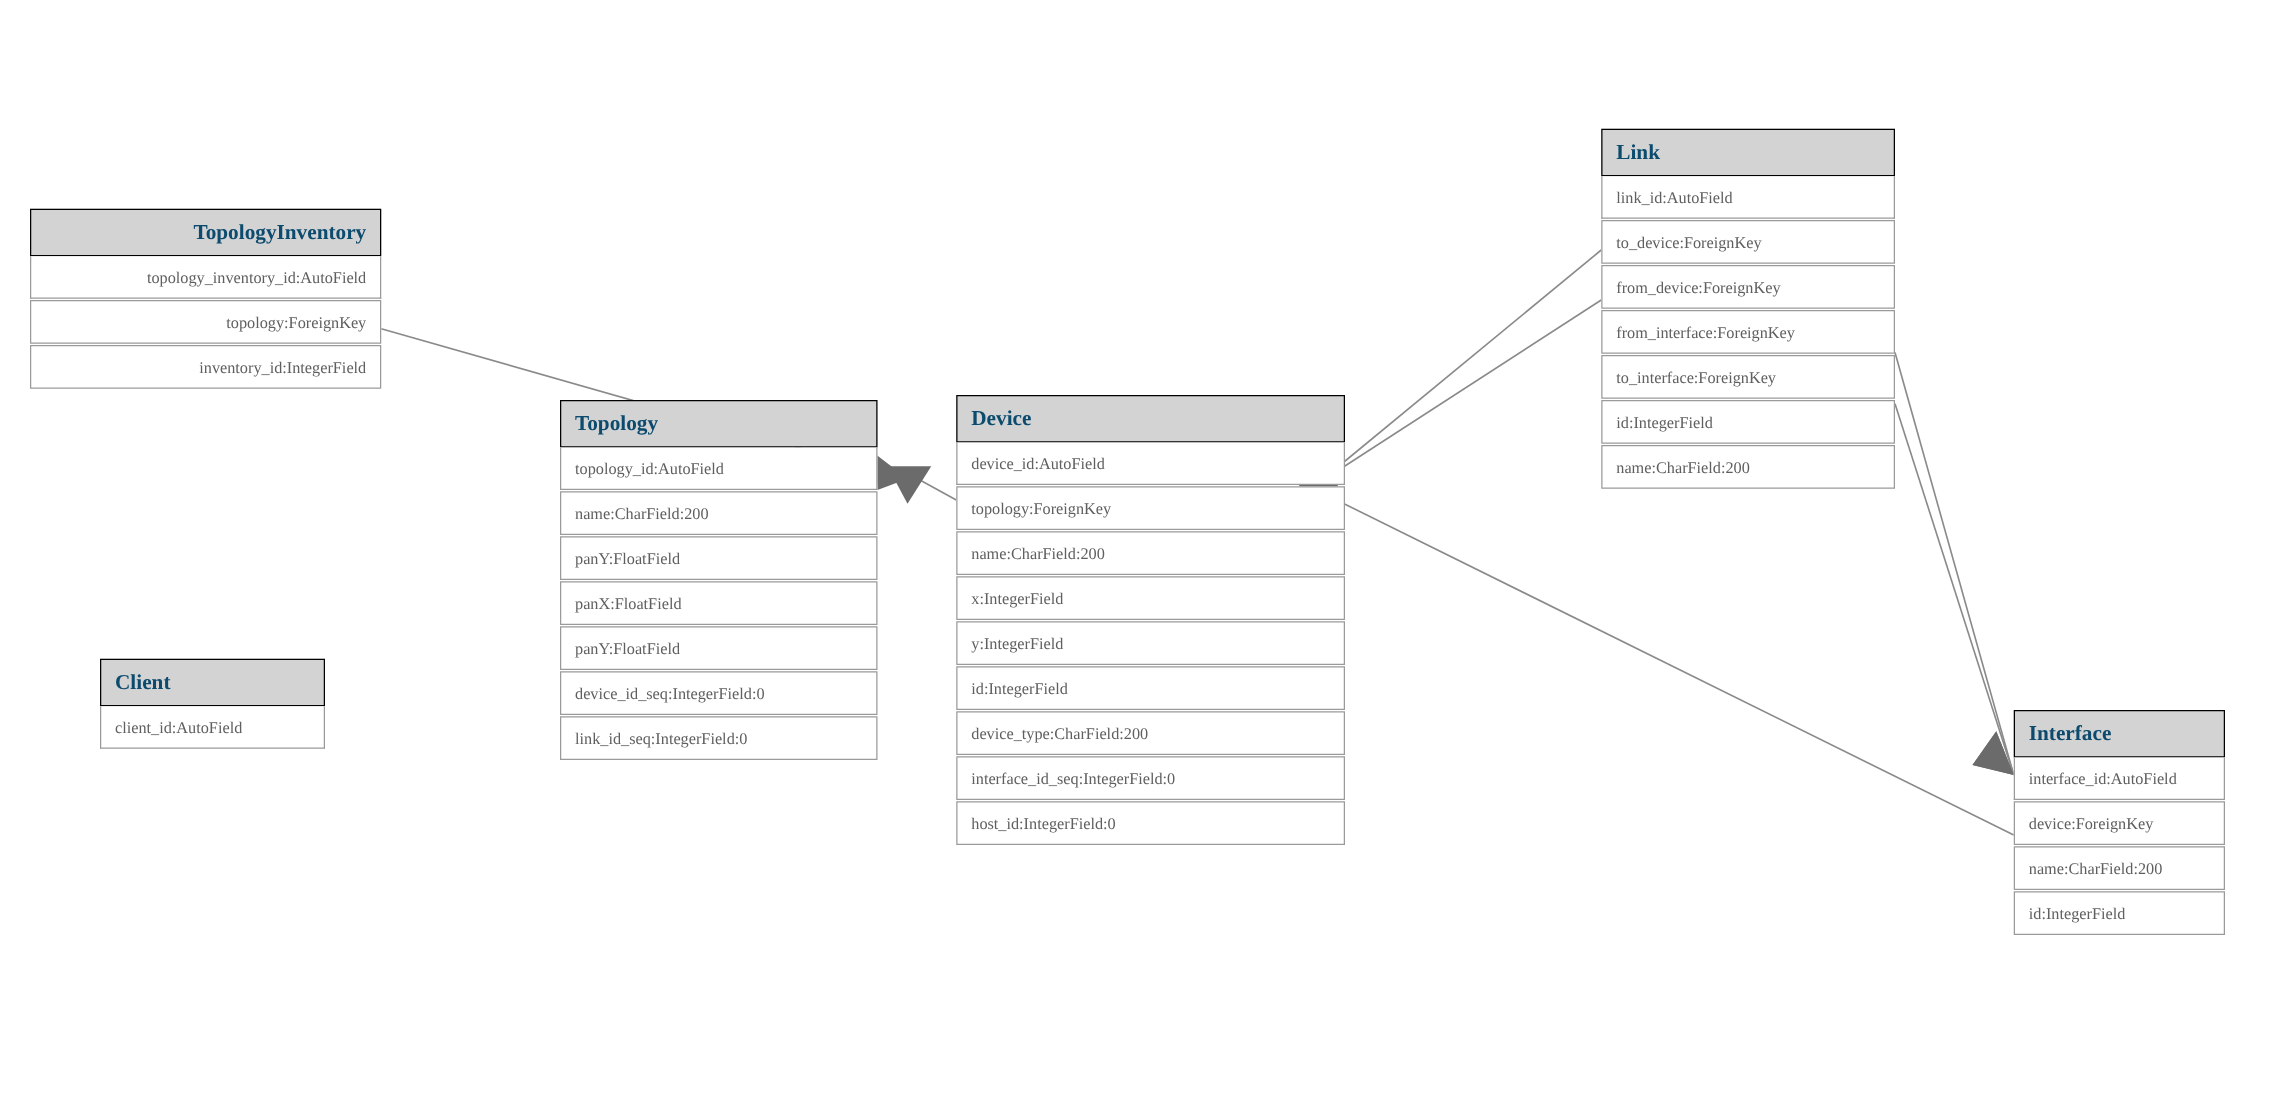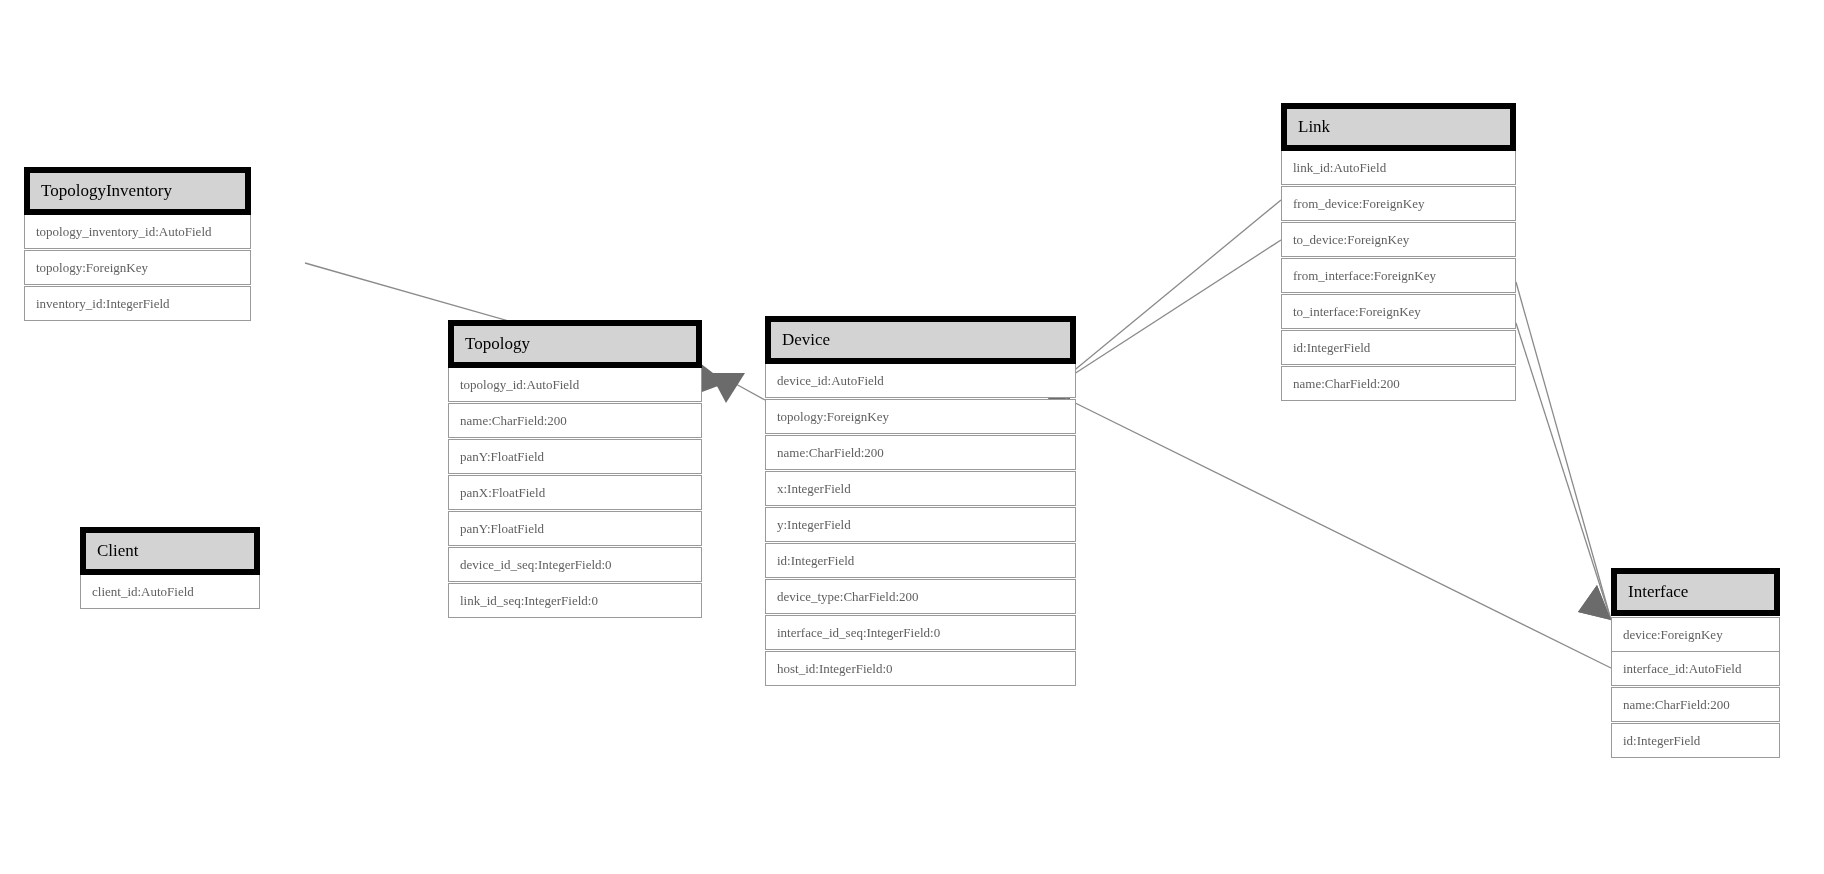--- a/index.html
+++ b/index.html
@@ -24,27 +24,28 @@
     height: 874px;
     pointer-events: none;
   }
   .entity {
     position: absolute;
     box-sizing: border-box;
   }
   .entity-header {
     box-sizing: border-box;
     background: #d3d3d3;
-    border: 6px solid #000000;
-    color: #000000;
+    border: 1px solid #000000;
+    color: #0c4a6e;
     font-size: 17px;
     line-height: 1;
     padding: 9px 11px 10px 11px;
     white-space: nowrap;
     overflow: hidden;
+    font-weight: bold;
   }
   .entity-rows {
     position: relative;
   }
   .entity-row {
     box-sizing: border-box;
     background: #ffffff;
     border: 1px solid #9a9a9a;
     border-top: none;
     color: #5f5f5f;
@@ -89,21 +90,21 @@
         <polyline points="1516,282 1611,620" fill="none" stroke="#8a8a8a" stroke-width="1.3"></polyline>
         <polygon points="1611,620 1578,612 1597,585" fill="#6b6b6b"></polygon>
       </g>
       <g>
         <polyline points="1516,323 1611,620" fill="none" stroke="#8a8a8a" stroke-width="1.3"></polyline>
         <polygon points="1611,620 1578,612 1597,585" fill="#6b6b6b"></polygon>
       </g>
     </svg>
 
   <div id="entities-layer">
-      <div class="entity" style="left: 24px; top: 167px; width: 227px;">
+      <div class="entity" style="left: 24px; top: 167px; width: 281px; text-align: right;">
         <div class="entity-header">TopologyInventory</div>
         <div class="entity-rows">
           <div class="entity-row">topology_inventory_id:AutoField</div>
           <div class="entity-row gapped">topology:ForeignKey</div>
           <div class="entity-row gapped">inventory_id:IntegerField</div>
         </div>
       </div>
       <div class="entity" style="left: 448px; top: 320px; width: 254px;">
         <div class="entity-header">Topology</div>
         <div class="entity-rows">
@@ -127,33 +128,33 @@
           <div class="entity-row gapped">id:IntegerField</div>
           <div class="entity-row gapped">device_type:CharField:200</div>
           <div class="entity-row gapped">interface_id_seq:IntegerField:0</div>
           <div class="entity-row gapped">host_id:IntegerField:0</div>
         </div>
       </div>
       <div class="entity" style="left: 1281px; top: 103px; width: 235px;">
         <div class="entity-header">Link</div>
         <div class="entity-rows">
           <div class="entity-row">link_id:AutoField</div>
+          <div class="entity-row gapped">to_device:ForeignKey</div>
           <div class="entity-row gapped">from_device:ForeignKey</div>
-          <div class="entity-row gapped">to_device:ForeignKey</div>
           <div class="entity-row gapped">from_interface:ForeignKey</div>
           <div class="entity-row gapped">to_interface:ForeignKey</div>
           <div class="entity-row gapped">id:IntegerField</div>
           <div class="entity-row gapped">name:CharField:200</div>
         </div>
       </div>
       <div class="entity" style="left: 1611px; top: 568px; width: 169px;">
         <div class="entity-header">Interface</div>
         <div class="entity-rows">
+          <div class="entity-row">interface_id:AutoField</div>
           <div class="entity-row gapped">device:ForeignKey</div>
-          <div class="entity-row">interface_id:AutoField</div>
           <div class="entity-row gapped">name:CharField:200</div>
           <div class="entity-row gapped">id:IntegerField</div>
         </div>
       </div>
       <div class="entity" style="left: 80px; top: 527px; width: 180px;">
         <div class="entity-header">Client</div>
         <div class="entity-rows">
           <div class="entity-row">client_id:AutoField</div>
         </div>
       </div>

